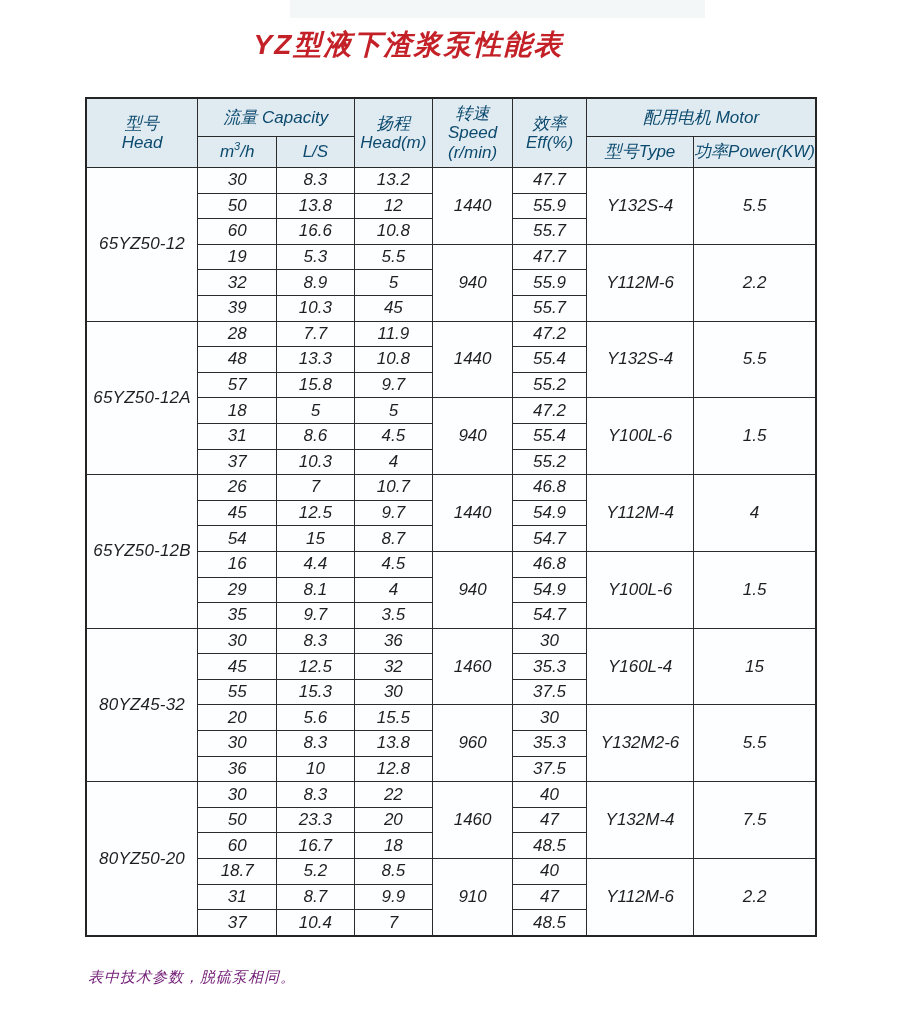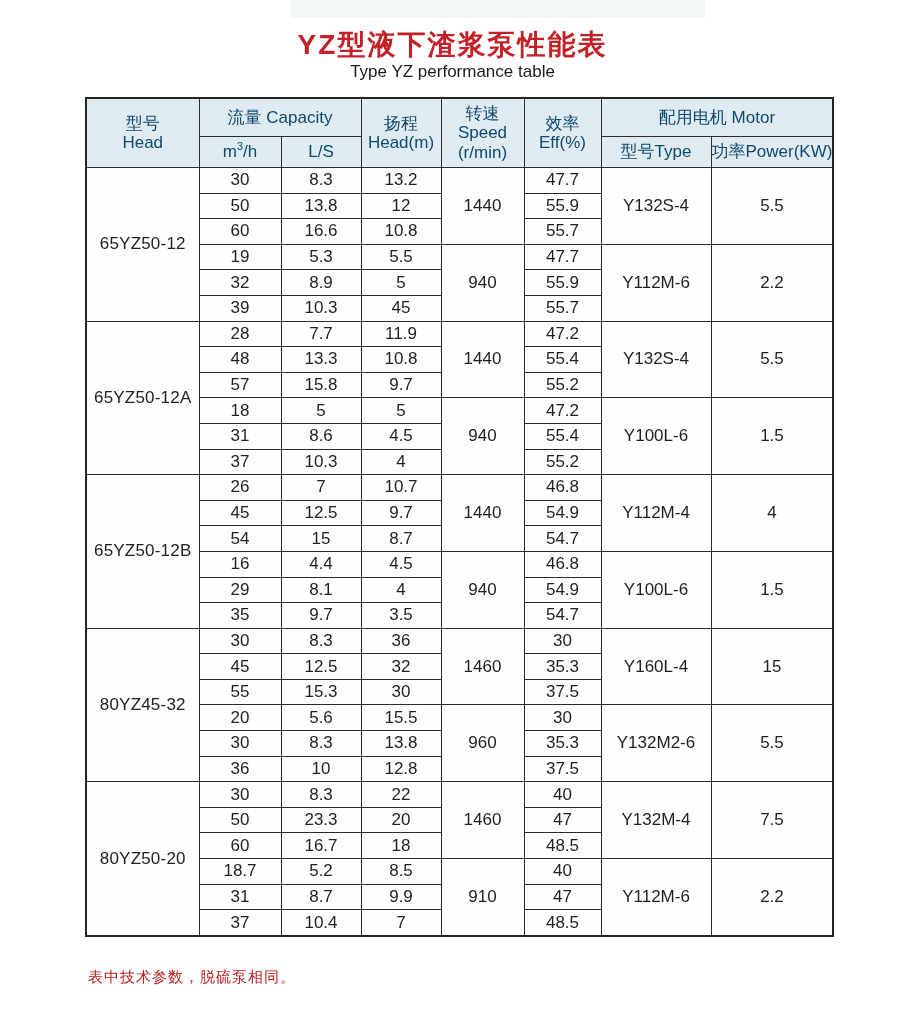--- a/index.html
+++ b/index.html
@@ -4,24 +4,25 @@
 <style>
   html, body {
     margin: 0;
     padding: 0;
     background: #ffffff;
     font-family: "Liberation Sans", "DejaVu Sans", sans-serif;
     color: #222222;
   }
   .page {
     position: relative;
-    width: 905px;
+    width: 817px;
     height: 1013px;
     background: #ffffff;
     overflow: hidden;
+    font-style: italic;
   }
   .top-strip {
     position: absolute;
     top: 0;
     left: 290px;
     width: 415px;
     height: 18px;
     background: #f4f7f7;
   }
   .title-cn {
@@ -75,33 +76,32 @@
     background: #fdfeff;
     color: #1f1f1f;
   }
   td.model-cell { font-size: 17px; letter-spacing: 0.2px; }
   sup.unit-sup { font-size: 11px; line-height: 0; }
   .footnote {
     position: absolute;
     left: 88px;
     top: 968px;
     font-size: 15px;
-    color: #b91c1c;
+    color: #701a75;
     letter-spacing: 1px;
   }
 </style>
 </head>
 <body>
 
 <div class="page">
 
   <div class="top-strip"></div>
 
   <div class="title-cn">YZ型液下渣浆泵性能表</div>
-  <div class="title-en">Type YZ performance table</div>
 
   <table class="perf">
     <colgroup>
       <col style="width:113px">
       <col style="width:82px">
       <col style="width:80px">
       <col style="width:80px">
       <col style="width:83px">
       <col style="width:77px">
       <col style="width:110px">

